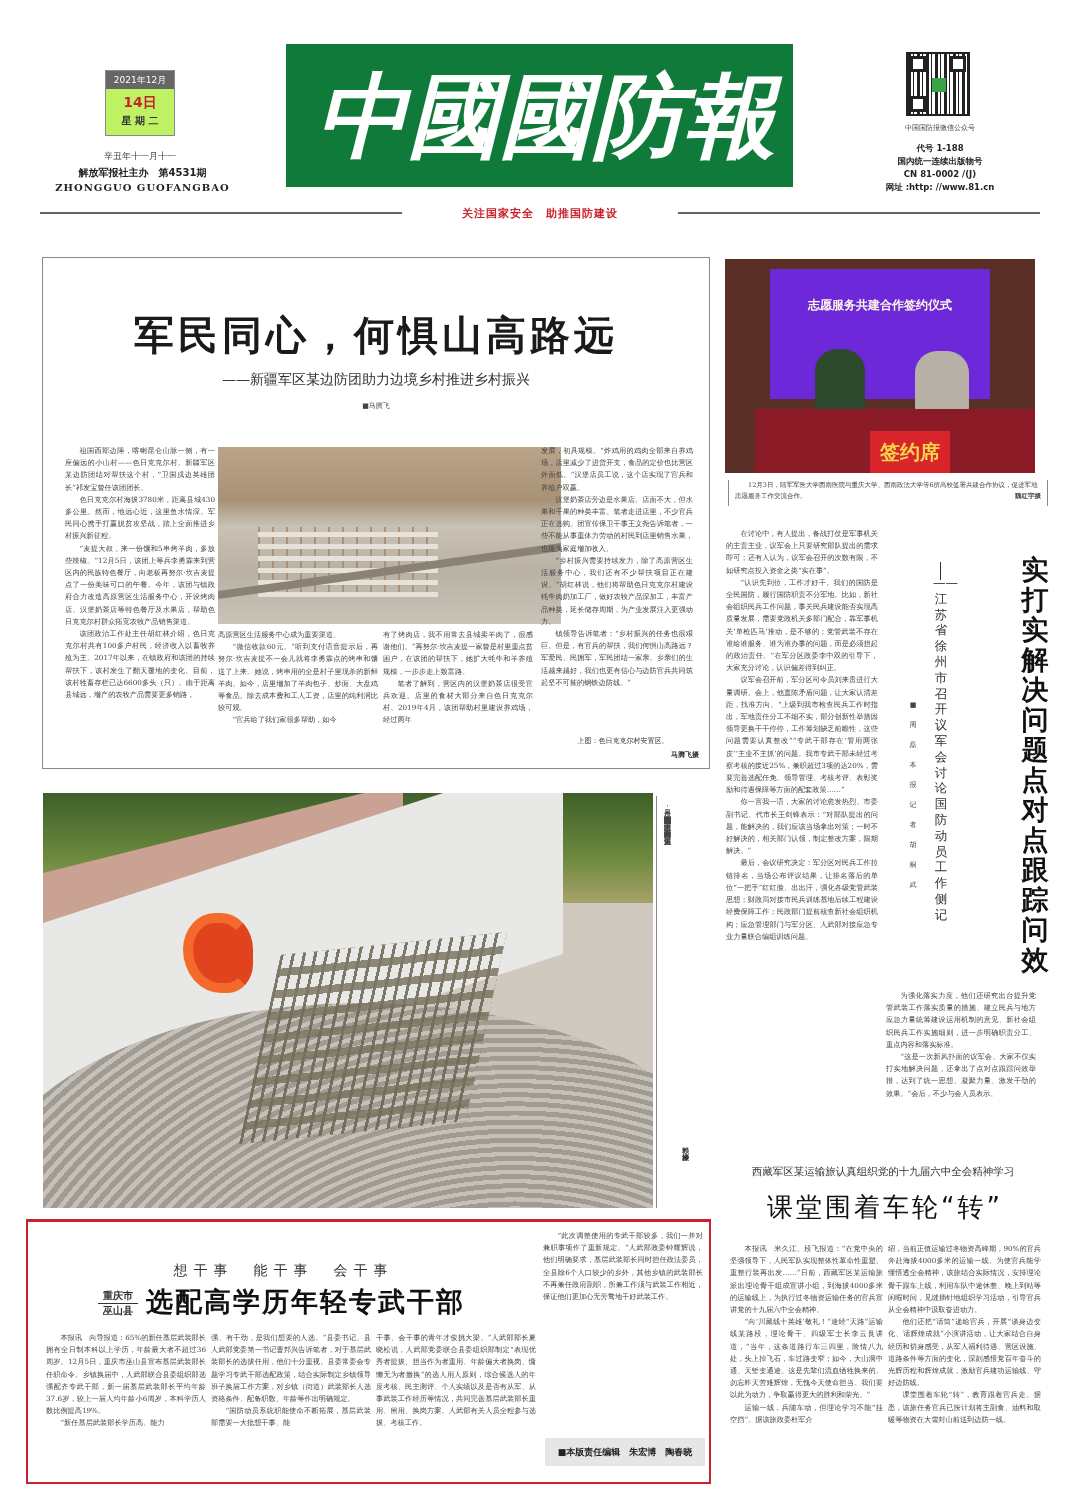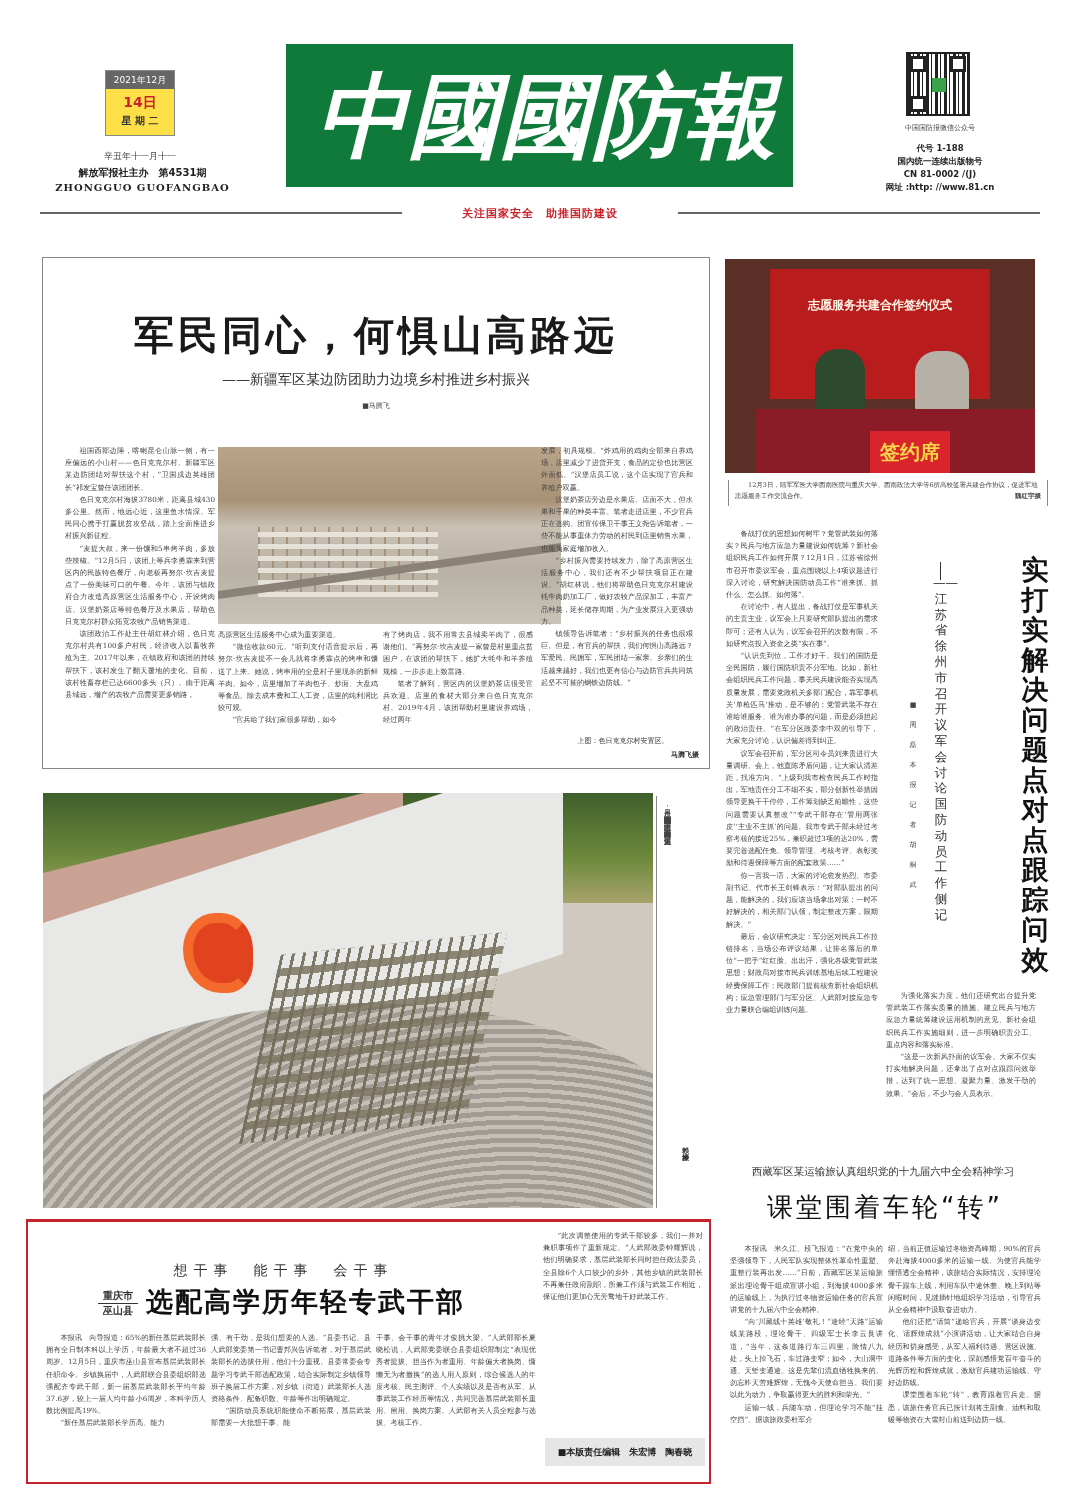--- a/index.html
+++ b/index.html
@@ -1,19 +1,19 @@
 <!DOCTYPE html>
 <html><head>
 <meta charset="utf-8">
 <style>
   * { box-sizing: border-box; margin: 0; padding: 0; }
   body { width: 1080px; height: 1509px; background: #ffffff; font-family: "DejaVu Serif", serif; color: #222; position: relative; overflow: hidden; }
   .abs { position: absolute; }
   
-  .datebox { left: 105px; top: 70px; width: 70px; height: 66px; border: 1px solid #888; background: #fde047; }
+  .datebox { left: 105px; top: 70px; width: 70px; height: 66px; border: 1px solid #888; background: #bef264; }
   .datebox .ym { background: #666; color: #fff; font-family: "DejaVu Sans", sans-serif; font-size: 9px; height: 18px; line-height: 18px; text-align: center; }
   .datebox .day { color: #c8232c; font-family: "DejaVu Sans", sans-serif; font-weight: bold; font-size: 14px; text-align: center; margin-top: 5px; }
   .datebox .wk { font-family: "DejaVu Sans", sans-serif; font-weight: bold; font-size: 10px; text-align: center; margin-top: 2px; color: #333; }
   .lunar { left: 60px; top: 150px; width: 160px; text-align: center; font-size: 9px; color: #444; font-family: "DejaVu Sans", sans-serif; }
   .publisher { left: 55px; top: 166px; width: 175px; text-align: center; font-size: 10px; font-weight: bold; font-family: "DejaVu Sans", sans-serif; }
   .pinyin { left: 45px; top: 182px; width: 195px; text-align: center; font-size: 10px; letter-spacing: 1px; font-family: "DejaVu Serif", serif; font-weight: bold; }
   .logo { left: 286px; top: 44px; width: 507px; height: 143px; background: #0f7a3a; display: flex; align-items: center; justify-content: space-around; padding: 0 30px; }
   .logo span { color: #fff; font-family: "DejaVu Serif", serif; font-size: 92px; font-weight: bold; font-style: italic; line-height: 1; }
   .qr { left: 906px; top: 52px; width: 64px; height: 64px; background:
       repeating-linear-gradient(90deg, #222 0 3px, #fff 3px 5px, #222 5px 6px, #fff 6px 9px),
@@ -32,21 +32,21 @@
   .lead-byline { left: 0; top: 143px; width: 100%; text-align: center; font-size: 7px; color: #444; }
   .col { font-size: 7.2px; line-height: 12.2px; color: #444; text-align: justify; text-indent: 2em; overflow: hidden; }
   .col p { margin: 0; }
   .photo-village { left: 175px; top: 189px; width: 343px; height: 177px; background:
      linear-gradient(180deg, #b9a48a 0%, #a89276 30%, #c8c1b4 45%, #b8b1a4 70%, #c9c3b8 100%); }
   .photo-village .rows { position:absolute; left: 40px; top: 80px; width: 180px; height: 70px;
      background: repeating-linear-gradient(0deg, #ece7de 0 5px, transparent 5px 12px), repeating-linear-gradient(90deg, #a58f77 0 2px, transparent 2px 14px); opacity: .9; }
   .photo-village .road { position:absolute; left: 0; top: 120px; width: 343px; height: 8px; background: #8a8276; transform: skewY(-8deg); }
   
   .photo-sign { left: 725px; top: 259px; width: 310px; height: 214px; background: #5a2f25; overflow: hidden; }
-  .photo-sign .banner { position: absolute; left: 45px; top: 10px; width: 220px; height: 130px; background: #b91c1c; }
+  .photo-sign .banner { position: absolute; left: 45px; top: 10px; width: 220px; height: 130px; background: #6d28d9; }
   .photo-sign .banner-t { position: absolute; left: 0; top: 28px; width: 100%; text-align: center; color: #fff8e8; font-size: 12px; font-weight: bold; }
   .photo-sign .table { position: absolute; left: 30px; top: 150px; width: 280px; height: 64px; background: #8b1b26; }
   .photo-sign .seat { position: absolute; left: 145px; top: 172px; width: 80px; height: 42px; background: #d9242c; color: #f6d44a; font-family: "DejaVu Sans", sans-serif; font-weight: bold; font-size: 20px; text-align: center; line-height: 42px; }
   .photo-sign .p1 { position:absolute; left: 90px; top: 90px; width: 50px; height: 62px; background: #2d4a2e; border-radius: 22px 22px 4px 4px; }
   .photo-sign .p2 { position:absolute; left: 190px; top: 92px; width: 54px; height: 60px; background: #b7b0a6; border-radius: 22px 22px 4px 4px; }
   .caption-sign { left: 728px; top: 480px; width: 320px; height: 26px; border-left: 1px solid #888; border-right: 1px solid #888; padding: 0 6px; font-size: 6.5px; line-height: 11px; color: #444; text-indent: 2em; }
   
   .xz-title { left: 975px; top: 555px; width: 40px; font-family: "DejaVu Serif", serif; font-weight: bold; font-size: 27px; line-height: 30px; color: #111; text-align: center; margin-left: 40px; }
   .xz-sub { left: 933px; top: 575px; width: 16px; font-size: 12.5px; line-height: 15.8px; color: #333; text-align: center; }
   .xz-rule { left: 940px; top: 562px; width: 1px; height: 18px; background: #333; }
@@ -164,21 +164,20 @@
   <span>12月3日，陆军军医大学西南医院与重庆大学、西南政法大学等6所高校签署共建合作协议，促进军地志愿服务工作交流合作。</span>
   <span style="float:right;font-weight:bold;">魏红宇摄</span>
 </div>
 
 <div class="abs xz-title">实打实解决问题　点对点跟踪问效</div>
 <div class="abs xz-rule"></div>
 <div class="abs xz-sub">——江苏省徐州市召开议军会讨论国防动员工作侧记</div>
 <div class="abs xz-by">■周　磊　本报记者　胡桐武</div>
 
 <div class="abs col" style="left:726px;top:528px;width:152px;height:600px;text-indent:0;">
-  <p style="text-indent:2em">备战打仗的思想如何树牢？党管武装如何落实？民兵与地方应急力量建设如何统筹？新社会组织民兵工作如何开展？12月1日，江苏省徐州市召开市委议军会，重点围绕以上4项议题进行深入讨论，研究解决国防动员工作“谁来抓、抓什么、怎么抓、如何落”。</p>
   <p style="text-indent:2em">在讨论中，有人提出，备战打仗是军事机关的主责主业，议军会上只要研究部队提出的需求即可；还有人认为，议军会召开的次数有限，不如研究点投入资金之类“实在事”。</p>
   <p style="text-indent:2em">“认识先到位，工作才好干。我们的国防是全民国防，履行国防职责不分军地。比如，新社会组织民兵工作问题，事关民兵建设能否实现高质量发展，需要党政机关多部门配合，靠军事机关‘单枪匹马’推动，是不够的；党管武装不存在谁给谁服务、谁为谁办事的问题，而是必须担起的政治责任。”在军分区政委李中双的引导下，大家充分讨论，认识偏差得到纠正。</p>
   <p style="text-indent:2em">议军会召开前，军分区司令员刘来贵进行大量调研。会上，他直陈矛盾问题，让大家认清差距，找准方向。“上级到我市检查民兵工作时指出，军地责任分工不细不实，部分创新性举措因领导更换干干停停，工作筹划缺乏前瞻性，这些问题需要认真整改”“专武干部存在‘管用两张皮’‘主业不主抓’的问题。我市专武干部未经过考察考核的接近25%，兼职超过3项的达20%，需要完善选配任免、领导管理、考核考评、表彰奖励和待遇保障等方面的配套政策……”</p>
   <p style="text-indent:2em">你一言我一语，大家的讨论愈发热烈。市委副书记、代市长王剑锋表示：“对部队提出的问题，能解决的，我们应该当场拿出对策；一时不好解决的，相关部门认领，制定整改方案，限期解决。”</p>
   <p style="text-indent:2em">最后，会议研究决定：军分区对民兵工作拉链排名，当场公布评议结果，让排名落后的单位“一把手”红红脸、出出汗，强化各级党管武装思想；财政局对接市民兵训练基地后续工程建设经费保障工作；民政部门提前核查新社会组织机构；应急管理部门与军分区、人武部对接应急专业力量联合编组训练问题。</p>
 </div>
 <div class="abs col" style="left:886px;top:990px;width:150px;height:135px;text-indent:0;">
   <p style="text-indent:2em">为强化落实力度，他们还研究出台提升党管武装工作落实质量的措施、建立民兵与地方应急力量统筹建设运用机制的意见、新社会组织民兵工作实施细则，进一步明确职责分工、重点内容和落实标准。</p>
   <p style="text-indent:2em">“这是一次新风扑面的议军会。大家不仅实打实地解决问题，还拿出了点对点跟踪问效举措，达到了统一思想、凝聚力量、激发干劲的效果。”会后，不少与会人员表示。</p>
 </div>

